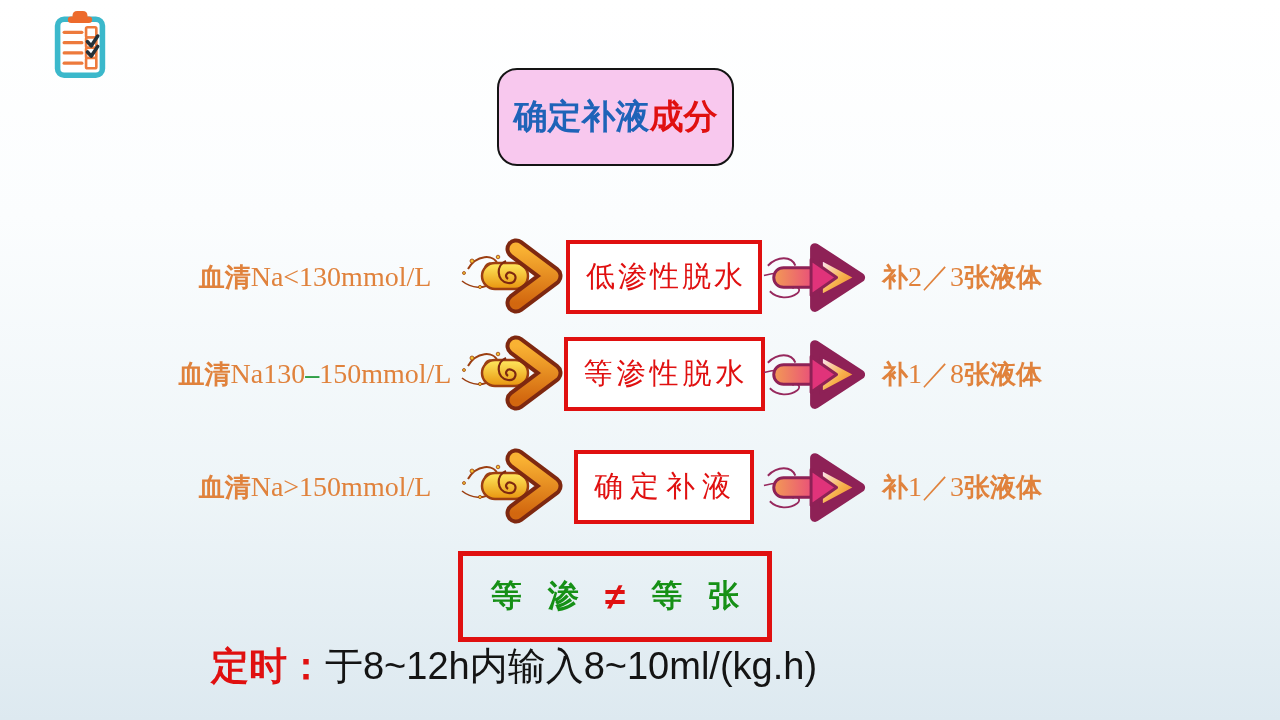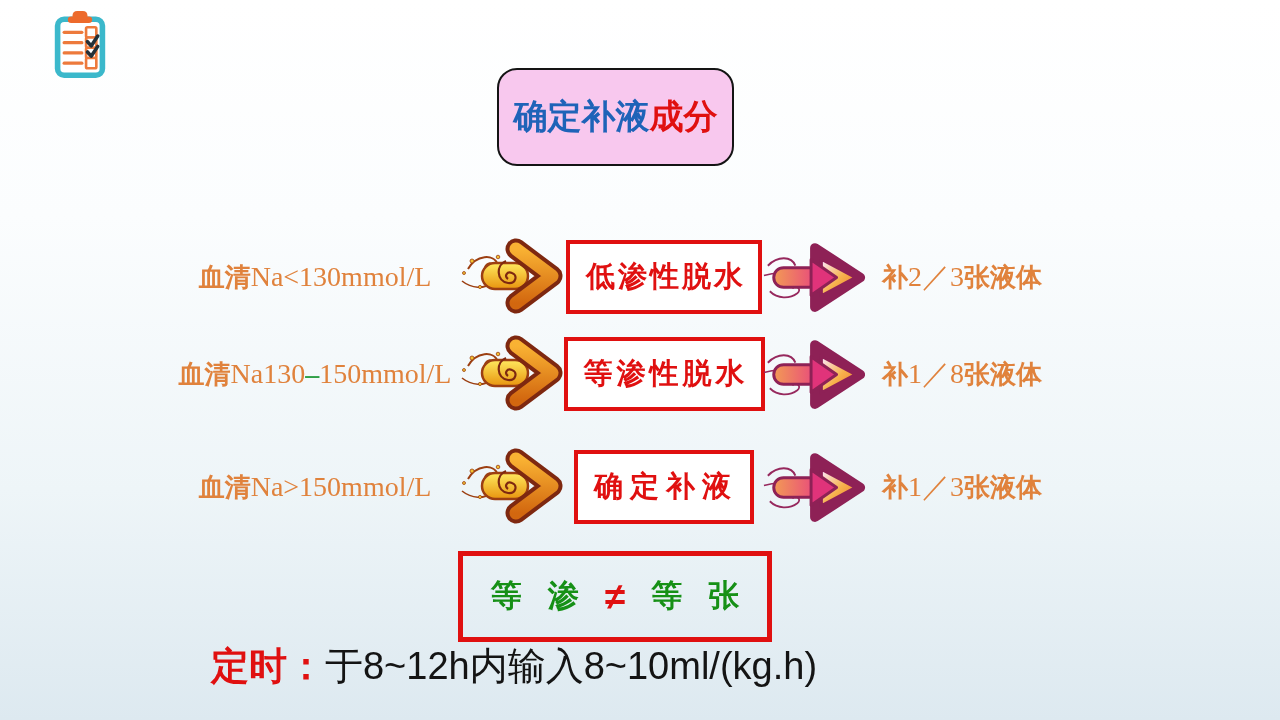--- a/index.html
+++ b/index.html
@@ -27,21 +27,21 @@
   .serum{position:absolute;left:150px;width:330px;height:100%;
     display:flex;align-items:center;justify-content:center;white-space:nowrap;}
   .cn{font-weight:bold;font-size:26px;color:var(--orange,#e0823c);}
   .val{font-family:"Liberation Serif",serif;font-size:28px;color:var(--orange,#e0823c);}
   .dash{color:var(--dash-green,#2fa048);font-weight:bold;}
   .arrow-gold{position:absolute;left:454px;top:3px;width:118px;height:82px;}
   .debox-wrap{position:absolute;left:568px;width:192px;height:100%;
     display:flex;align-items:center;justify-content:center;}
   .debox{
     display:inline-block;border:4px solid var(--red,#e01010);background:#ffffff;
-    color:var(--red,#e01010);font-weight:bold;font-size:29px;
+    color:var(--red,#e01010);font-weight:normal;font-size:29px;
     padding:13px 12px 13px 16px;white-space:nowrap;
   }
   .r0 .debox{letter-spacing:3px;}
   .r1 .debox{letter-spacing:4px;}
   .r2 .debox{letter-spacing:7px;}
   .arrow-magenta{position:absolute;left:760px;top:8px;width:110px;height:75px;}
   .fluid{position:absolute;left:882px;width:260px;height:100%;
     display:flex;align-items:center;white-space:nowrap;}
   
   .conclusion-box{

